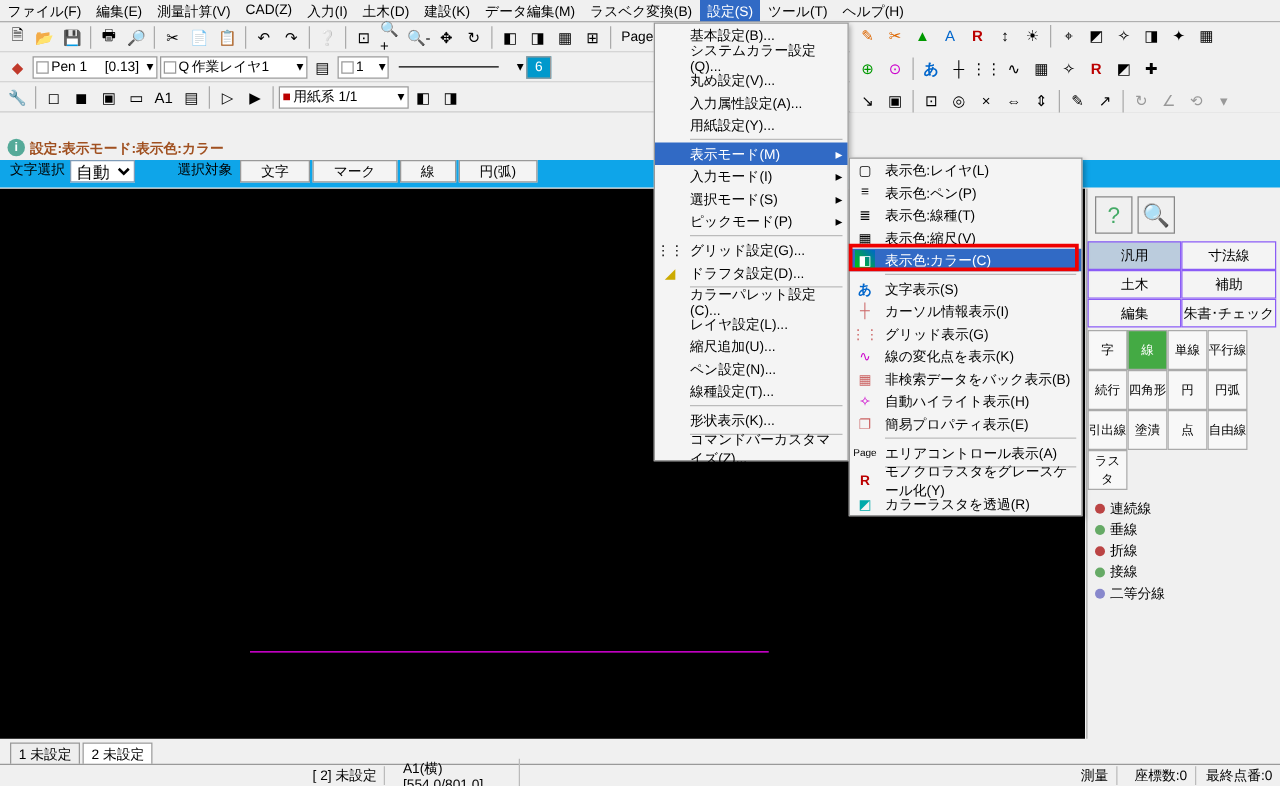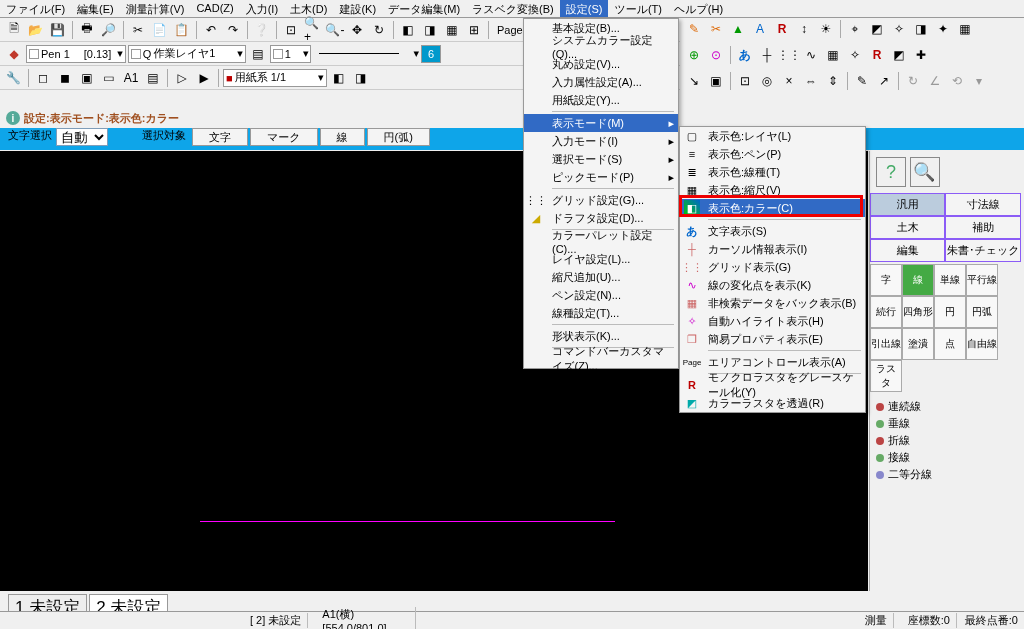--- a/index.html
+++ b/index.html
@@ -106,21 +106,21 @@
   position: absolute;
   left: 8px;
   top: 594px;
   display: flex;
   gap: 2px;
 }
 .bottom-tab {
   border: 1px solid #999;
   background: #eee;
   padding: 1px 6px;
-  font-size: 17px;
+  font-size: 11px;
 }
 .bottom-tab.active { background: white; }
 .status-bar {
   position: absolute;
   bottom: 0;
   left: 0;
   right: 0;
   height: 18px;
   background: #f0f0f0;
   border-top: 1px solid #999;

